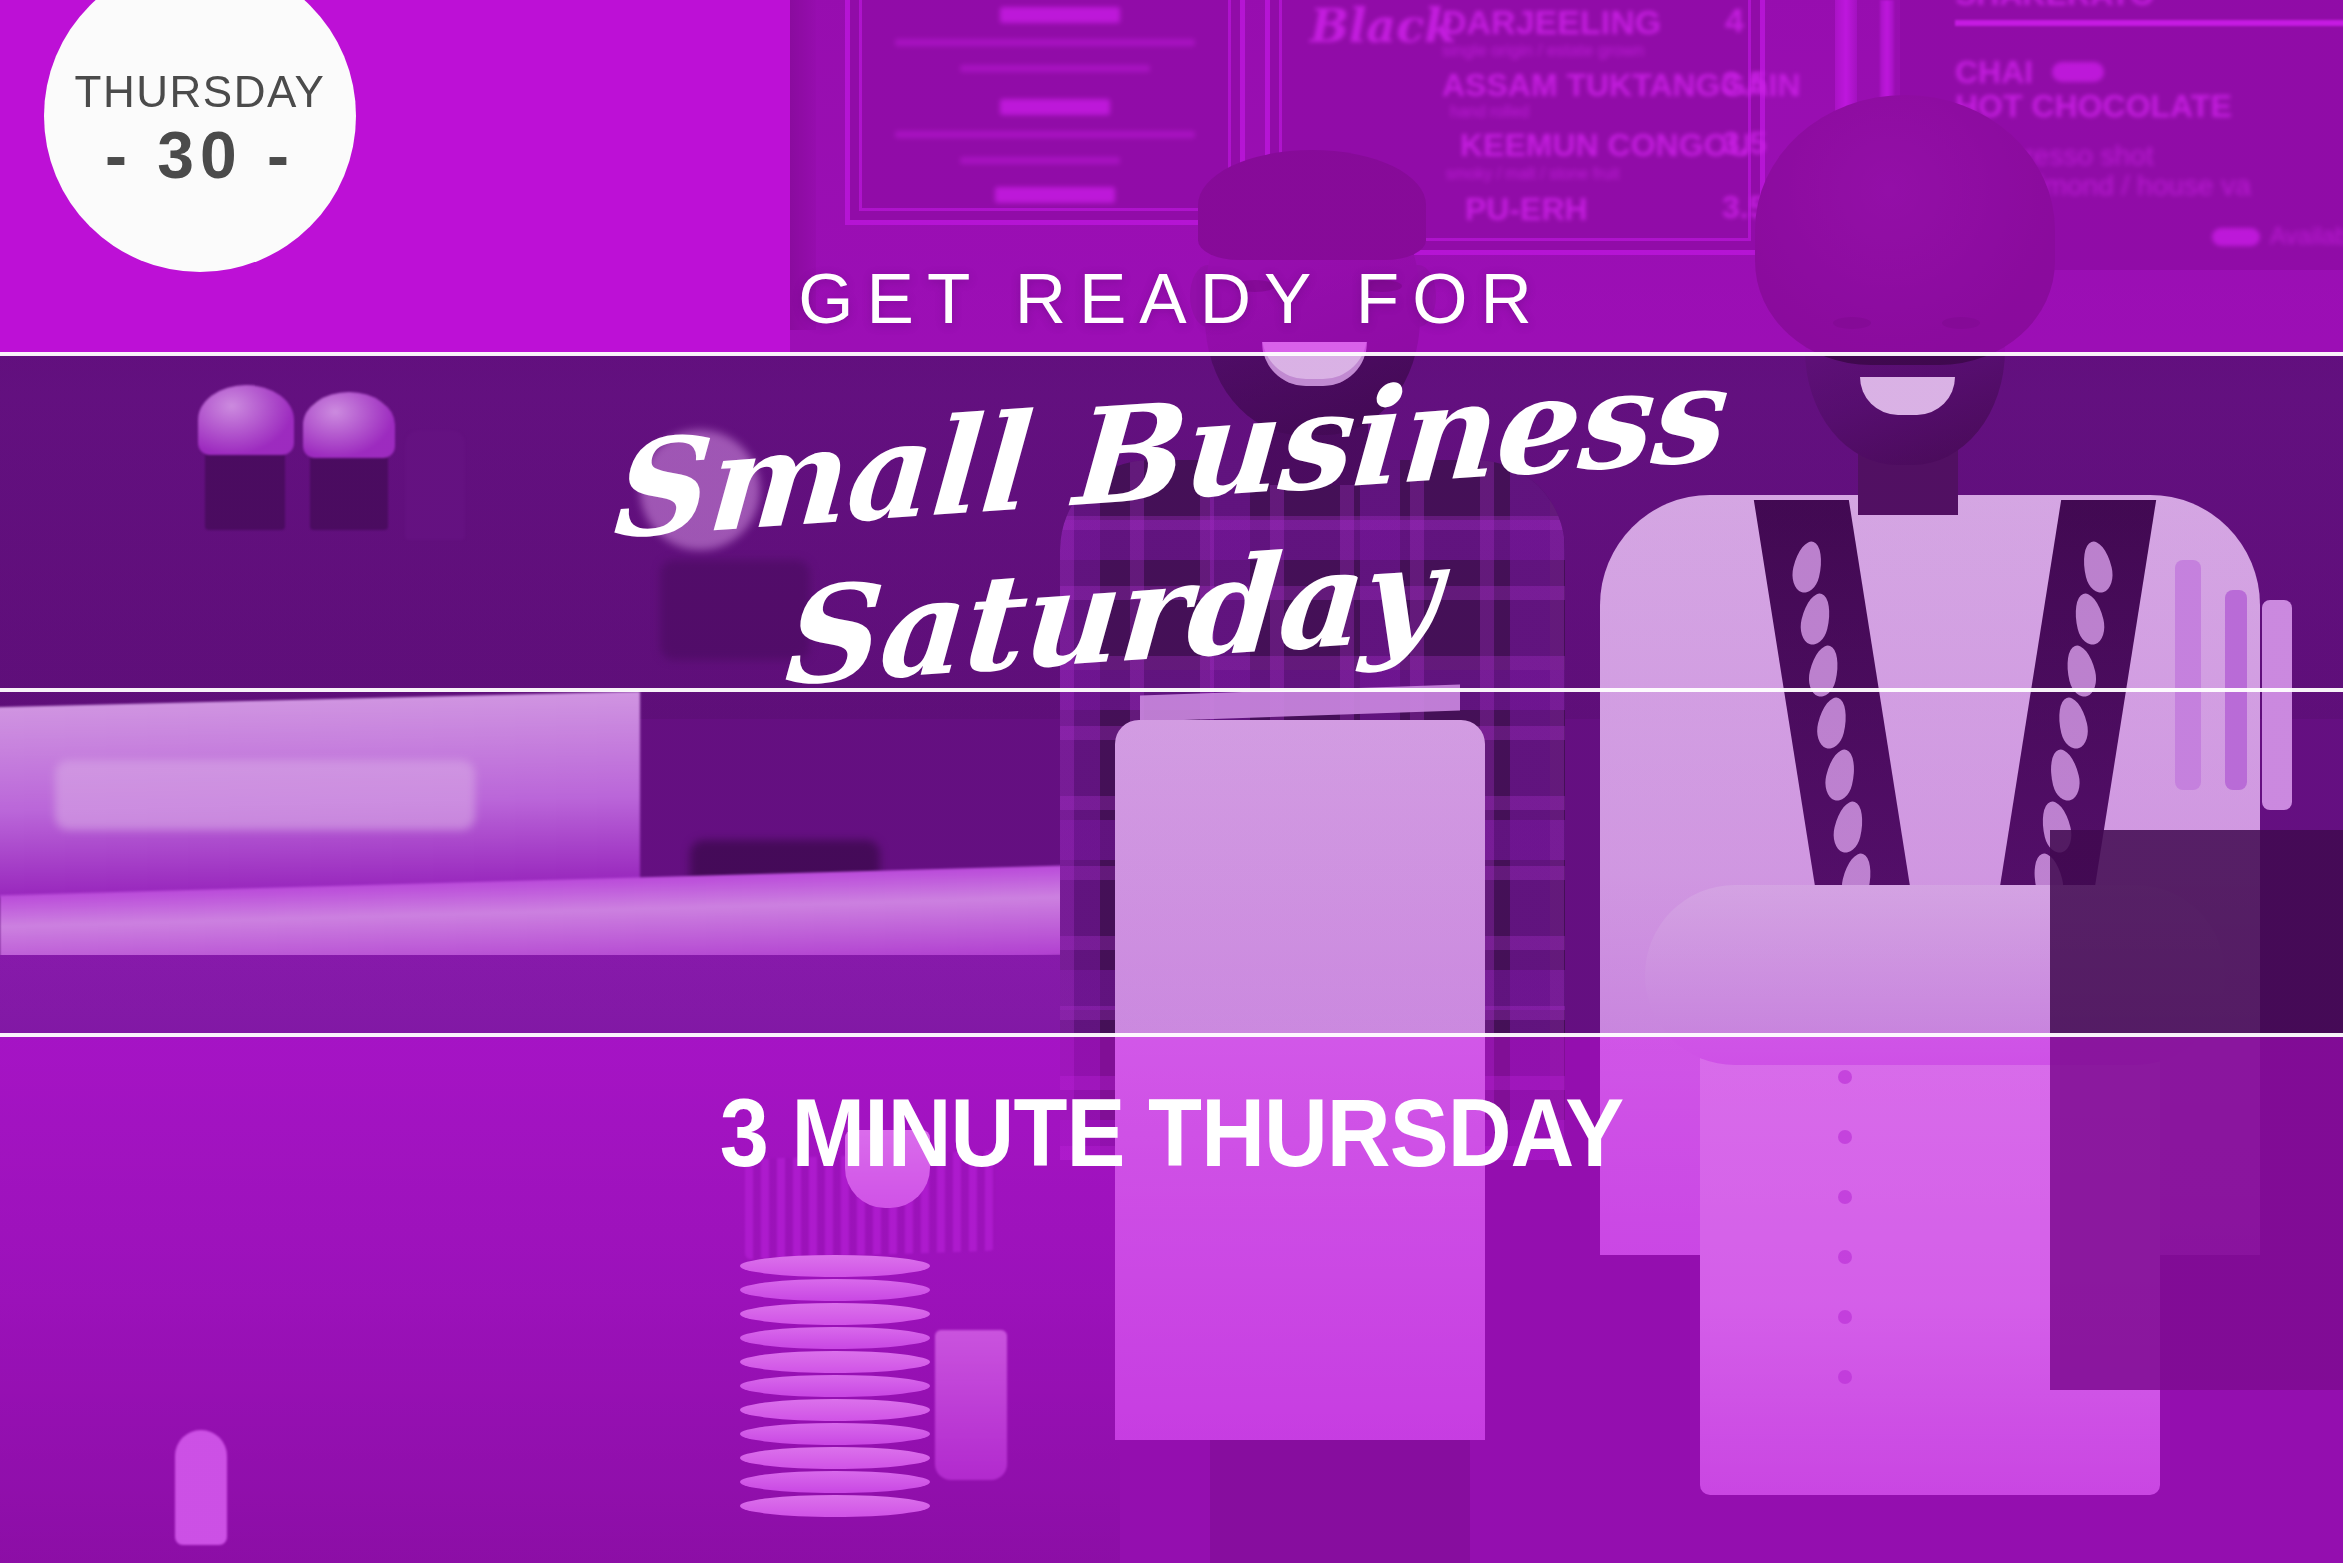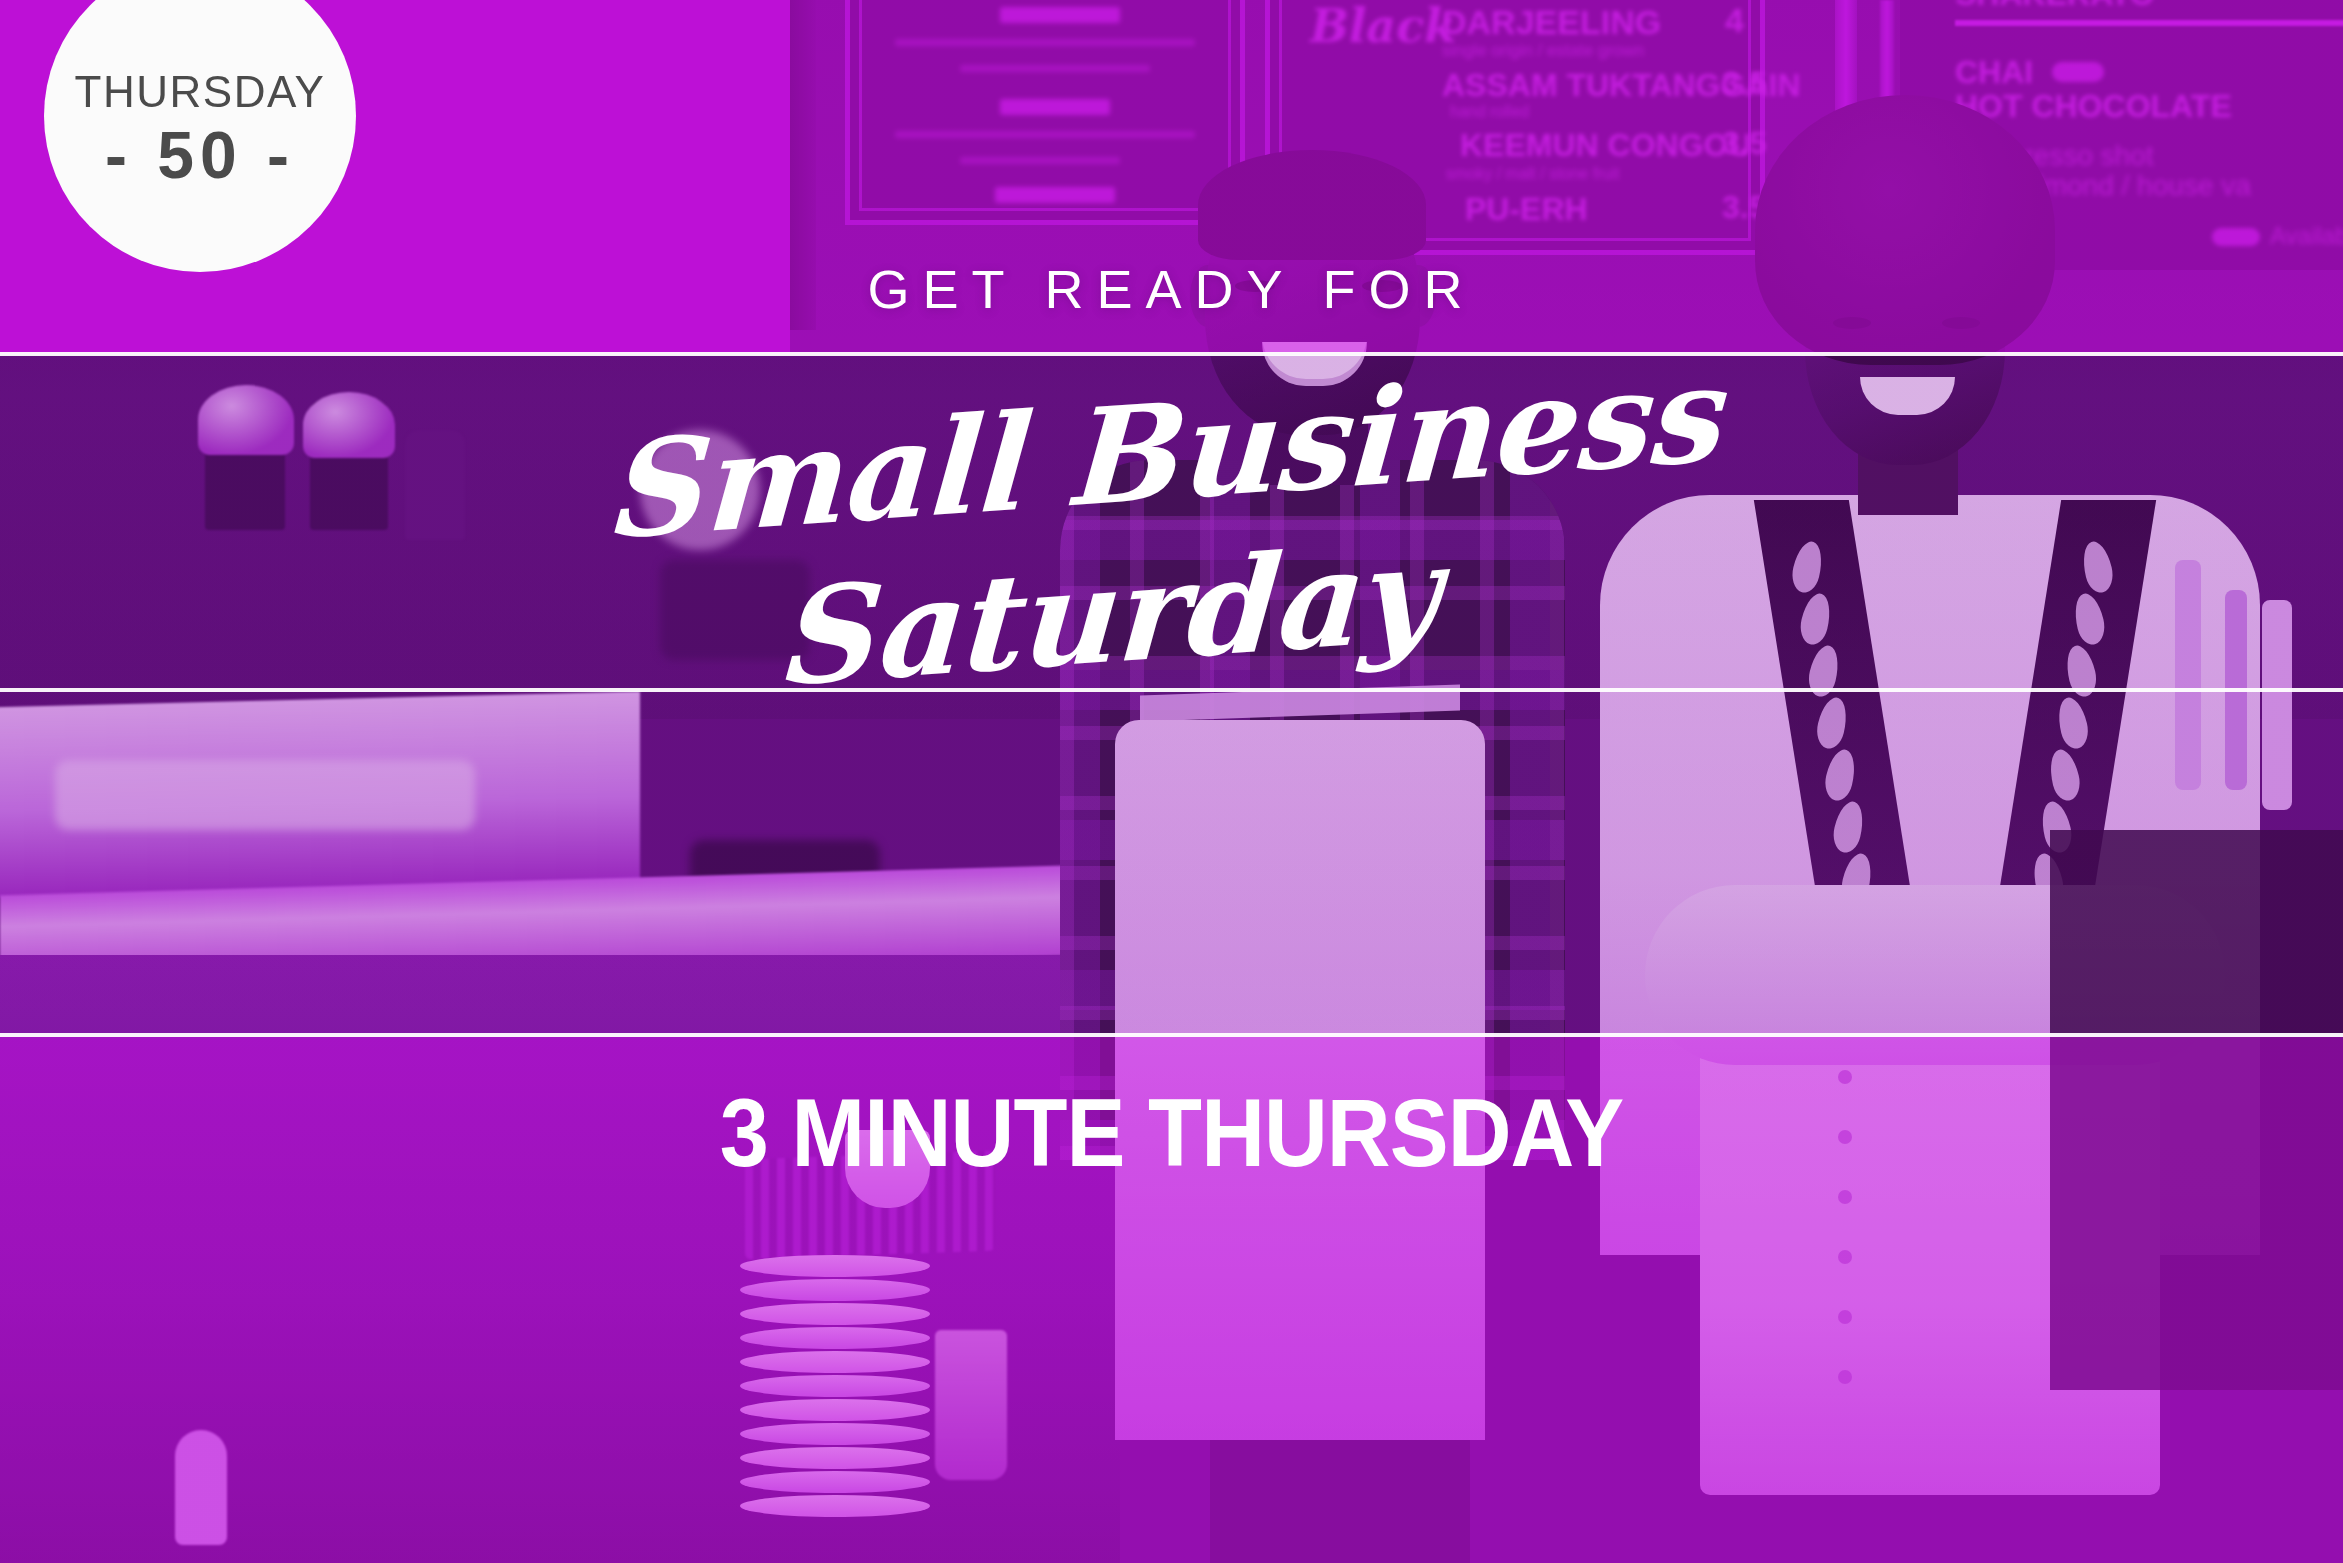--- a/index.html
+++ b/index.html
@@ -175,21 +175,21 @@
 
   
   #episode-badge{position:absolute;left:44px;top:-40px;width:312px;height:312px;border-radius:50%;
       background:#fbfbfb;display:flex;flex-direction:column;align-items:center;justify-content:center;
       padding-top:34px;}
   #episode-badge .ep-word{font-size:44px;letter-spacing:1.5px;color:#4b4b4b;font-weight:400;line-height:1;}
   #episode-badge .ep-num{font-size:66px;letter-spacing:6px;color:#4b4b4b;font-weight:700;line-height:1.25;}
 
   
   #headline-get-ready{position:absolute;left:0;right:0;top:258px;text-align:center;
-      color:#fff;font-size:54px;font-weight:300;letter-spacing:13px;
+      color:#fff;font-size:71px;font-weight:300;letter-spacing:13px;
       text-shadow:0 2px 10px rgba(60,0,80,.25);}
 
   #script-block{position:absolute;left:0;right:0;top:385px;text-align:center;color:#fff;
       font-family:"DejaVu Serif", serif;}
   #script-line-1{font-size:132px;font-style:italic;font-weight:700;line-height:1.02;
       transform:rotate(-4deg) skewX(-9deg);letter-spacing:-1px;}
   #script-line-2{font-size:132px;font-style:italic;font-weight:700;line-height:1.02;
       transform:rotate(-4deg) skewX(-9deg) translateX(-58px);letter-spacing:-1px;margin-top:24px;}
 
   #headline-thursday{position:absolute;left:0;right:0;top:1078px;text-align:center;color:#fff;
@@ -382,21 +382,21 @@
   <div class="tint" id="tint-top2"></div>
   <div id="solid-top-left"></div>
   <div class="tint" id="tint-bot"></div>
 
   <div class="rule-h" id="rule-1"></div>
   <div class="rule-h" id="rule-2"></div>
   <div class="rule-h" id="rule-3"></div>
 
   <div id="episode-badge">
     <div class="ep-word">THURSDAY</div>
-    <div class="ep-num">- 50 -</div>
+    <div class="ep-num">- 30 -</div>
   </div>
 
   <div id="headline-get-ready">GET READY FOR</div>
 
   <div id="script-block">
     <div id="script-line-1">Small Business</div>
     <div id="script-line-2">Saturday</div>
   </div>
 
   <div id="headline-thursday">3 MINUTE THURSDAY</div>

